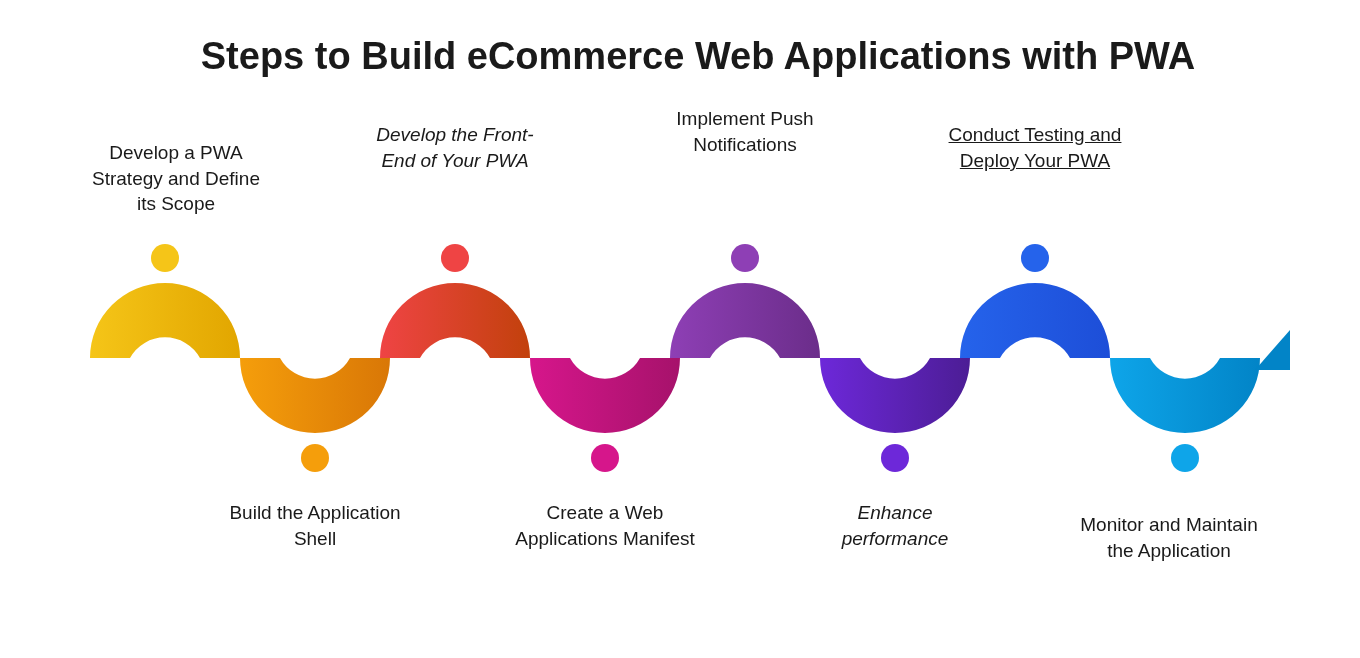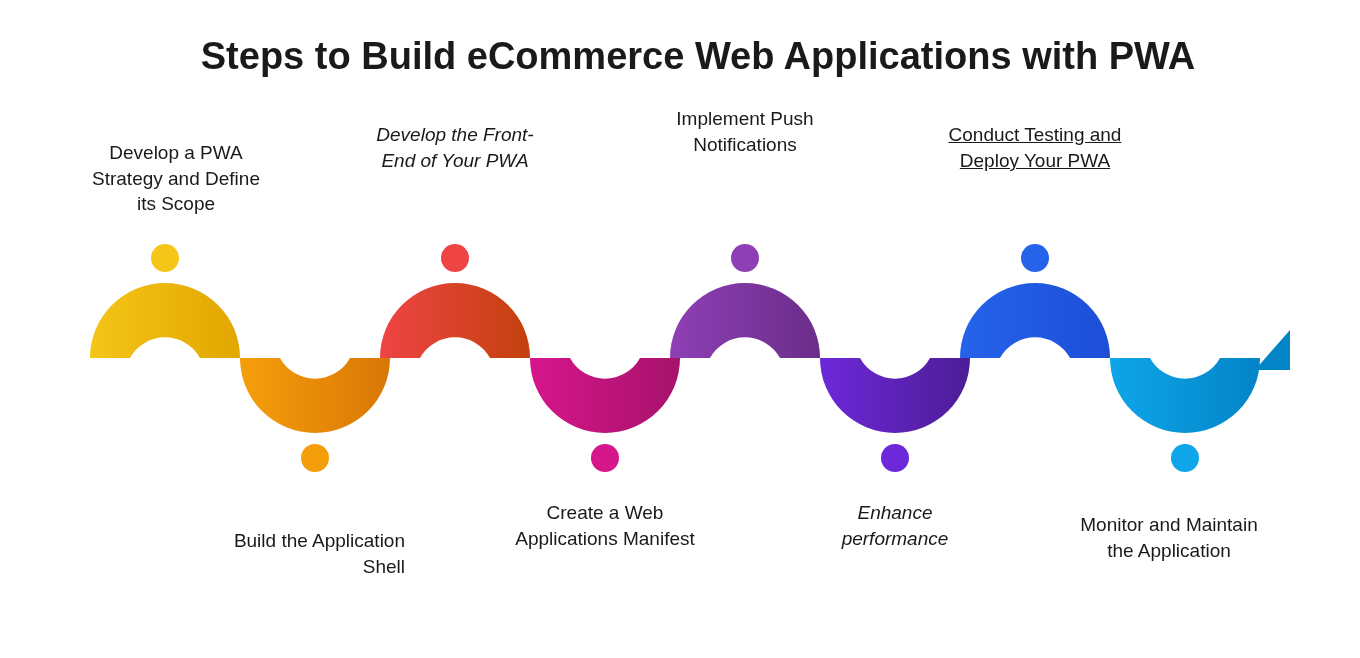--- a/index.html
+++ b/index.html
@@ -120,16 +120,16 @@
     <polygon points="1255,370 1290,330 1290,370" fill="#0284C7"></polygon>
     <polygon points="1255,358 1255,370 1290,370" fill="#fff" opacity="0"></polygon>
   </g>
 </svg>
 
 <div class="step-label" style="left:75px;  top:140px;margin-left:11px;">Develop a PWA Strategy and Define its Scope</div>
 <div class="step-label" style="left:365px; top:122px;font-style:italic;">Develop the Front-End of Your PWA</div>
 <div class="step-label" style="left:655px; top:106px;">Implement Push Notifications</div>
 <div class="step-label" style="left:945px; top:122px;text-decoration:underline;">Conduct Testing and Deploy Your PWA</div>
 
-<div class="step-label" style="left:225px;  top:528px;text-align:right;">Build the Application Shell</div>
+<div class="step-label" style="left:225px;  top:500px;">Build the Application Shell</div>
 <div class="step-label" style="left:515px;  top:500px;">Create a Web Applications Manifest</div>
 <div class="step-label" style="left:805px;  top:500px;font-style:italic;">Enhance performance</div>
 <div class="step-label" style="left:1079px; top:500px;margin-top:12px;">Monitor and Maintain the Application</div>
 
 </body></html>

